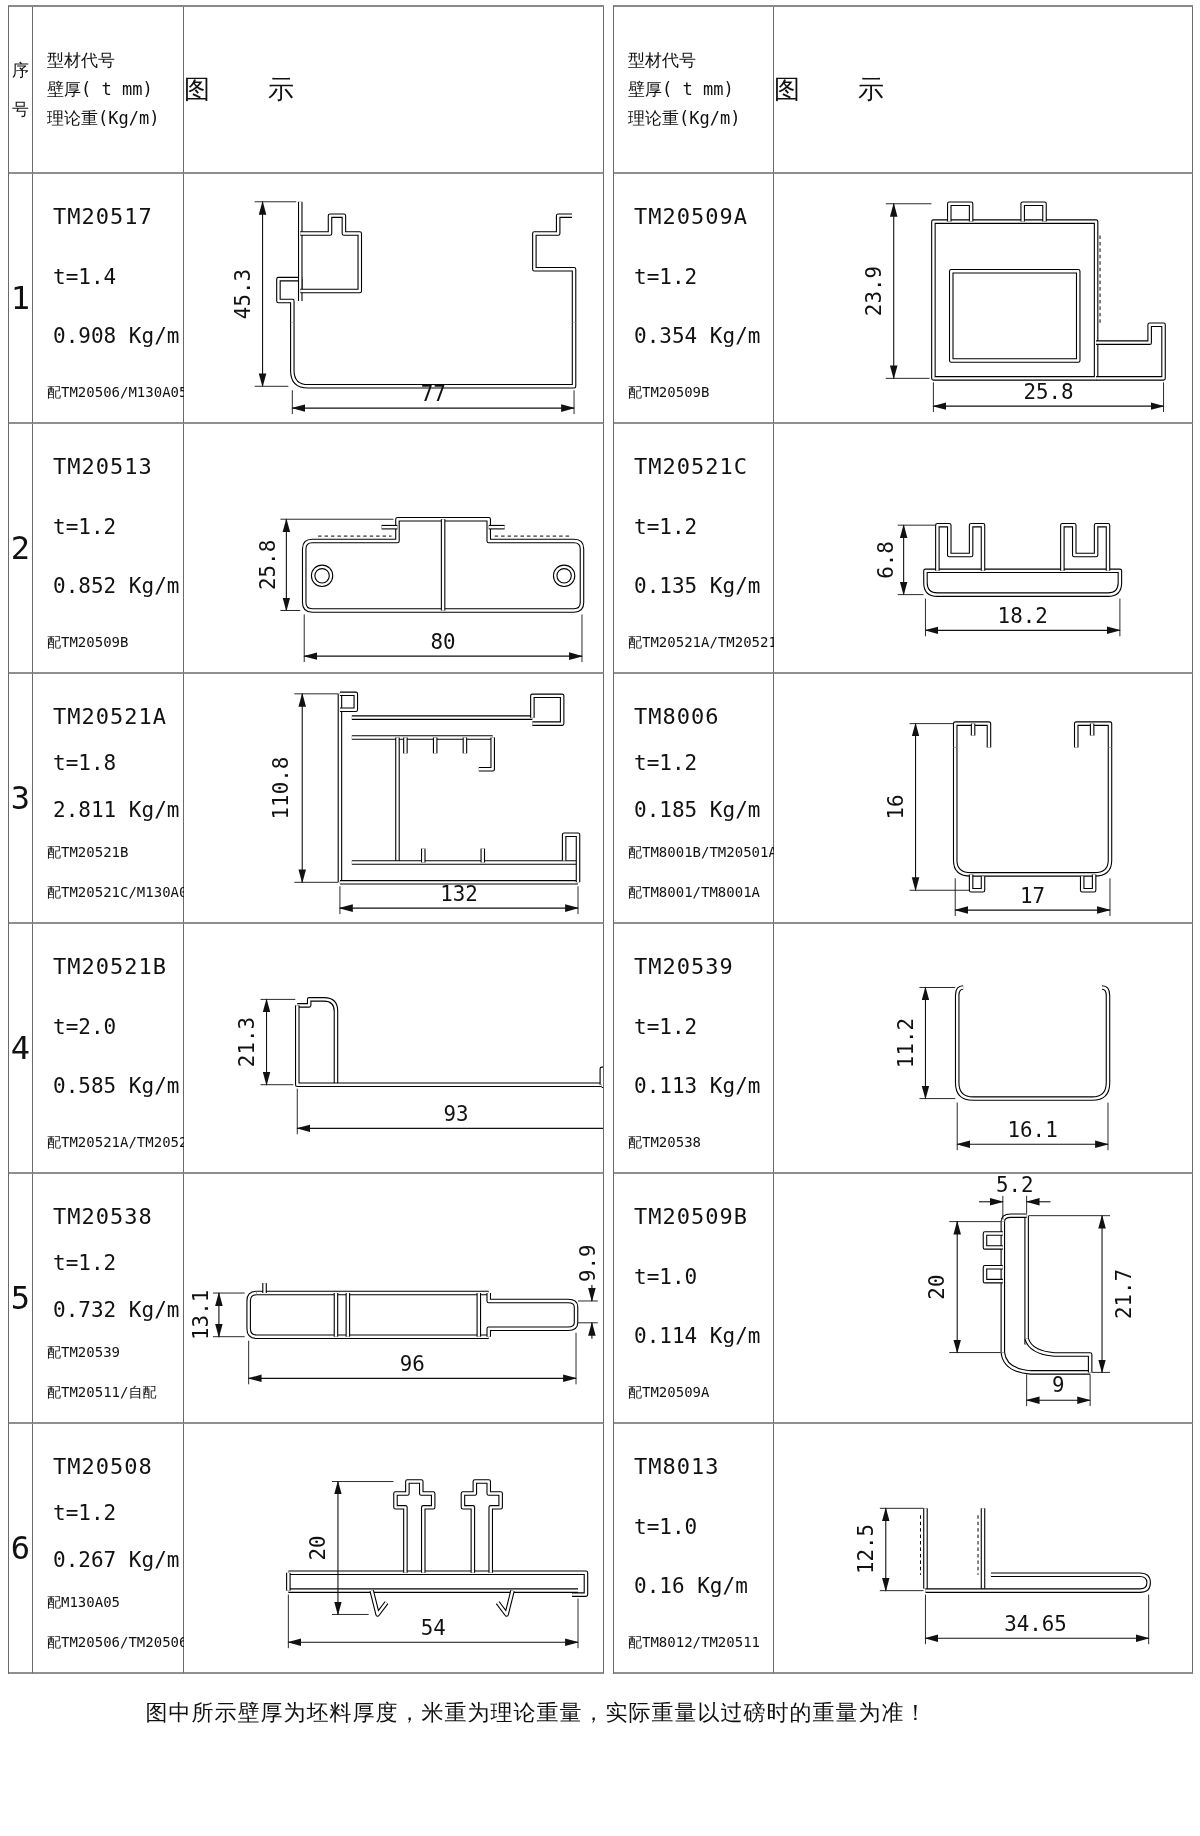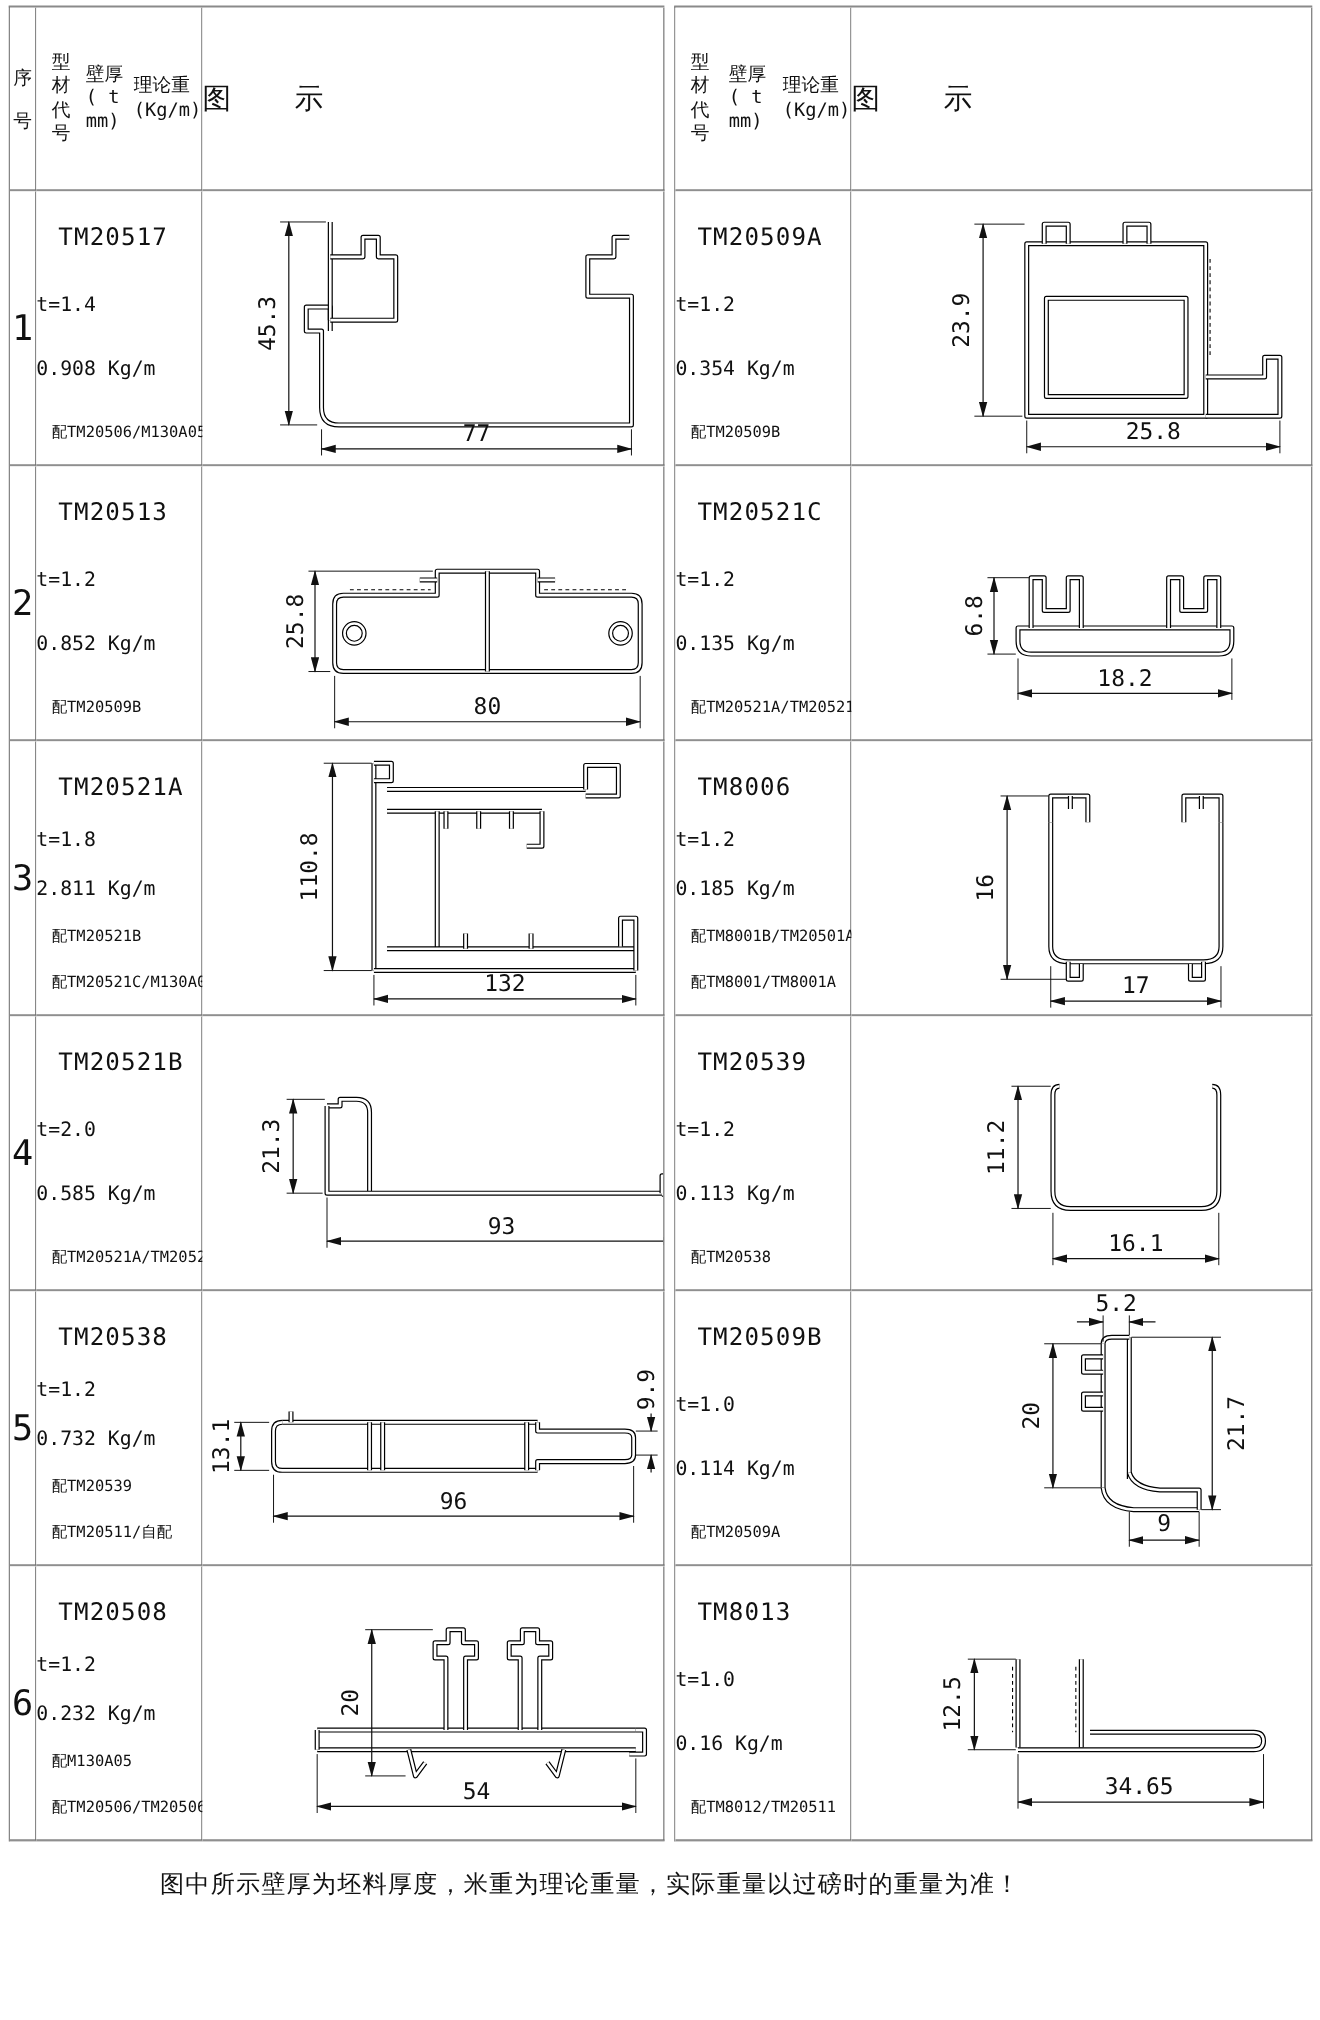--- a/index.html
+++ b/index.html
@@ -5,28 +5,28 @@
   html,body{margin:0;padding:0;background:#fff;}
   body{font-family:"DejaVu Sans Mono","DejaVu Sans",sans-serif;color:#111;}
   .page{position:relative;width:1200px;height:1836px;background:#ffffff;overflow:hidden;}
 
   .tbl{position:absolute;display:grid;border-top:2px solid #8a8a8a;border-left:1px solid #6a6a6a;background:#fff;}
   .tbl-left{left:8px;top:5px;grid-template-columns:24px 151px 420px;grid-template-rows:167px repeat(6,250px);}
   .tbl-right{left:613px;top:5px;grid-template-columns:160px 419px;grid-template-rows:167px repeat(6,250px);}
   .cell{border-right:1px solid #6a6a6a;border-bottom:2px solid #8f8f8f;position:relative;background:#fff;}
 
   .hseq{display:flex;flex-direction:column;align-items:center;justify-content:center;gap:16px;font-size:17px;}
-  .hspec{display:flex;justify-content:center;gap:8px;padding-left:14px;font-size:17px;line-height:1.25;align-items:center;}
+  .hspec{display:flex;flex-direction:column;justify-content:center;gap:8px;padding-left:14px;font-size:17px;line-height:1.25;}
   .hdiag{display:flex;align-items:center;font-size:26px;white-space:pre;letter-spacing:2px;}
 
   .seqcell{display:flex;align-items:center;justify-content:center;font-size:32px;}
 
   .textcell{display:flex;flex-direction:column;justify-content:space-between;padding:30px 0 20px 0;overflow:visible;}
   .code{font-size:22px;margin-left:20px;letter-spacing:1px;}
-  .tline,.wline{font-size:18px;}
+  .tline,.wline{font-size:21px;margin-left:20px;}
   .mline{font-size:14px;margin-left:14px;white-space:nowrap;}
 
   .drawcell{overflow:hidden;}
   svg.drawing{display:block;width:100%;height:100%;}
 
   .wall{fill:none;stroke:#000;stroke-width:4.6;stroke-linejoin:round;stroke-linecap:butt;}
   .wall-inner{fill:none;stroke:#fff;stroke-width:2.4;stroke-linejoin:round;stroke-linecap:butt;}
   .dash{fill:none;stroke:#000;stroke-width:1;stroke-dasharray:3.5,3;}
   .dim{stroke:#111;stroke-width:1.1;fill:none;}
   .ext{stroke:#111;stroke-width:0.9;fill:none;}
@@ -255,21 +255,21 @@
         <text class="dlabel" x="229" y="199">96</text>
       </svg>
     </div>
 
     <div class="cell seqcell">
         <span>6</span>
       </div>
     <div class="cell textcell">
       <div class="code">TM20508</div>
       <div class="tline">t=1.2</div>
-      <div class="wline">0.232 Kg/m</div>
+      <div class="wline">0.267 Kg/m</div>
       <div class="mline optional">配M130A05</div>
       <div class="mline optional">配TM20506/TM20506A</div>
     </div>
     <div class="cell drawcell">
       <svg class="drawing" viewBox="0 0 420 250">
         <path class="wall" d="M104,150 H396"></path>
           <path class="wall-inner" d="M104,150 H396"></path>
         <path class="wall" d="M104,168 H396"></path>
           <path class="wall-inner" d="M104,168 H396"></path>
         <path class="wall" d="M104,150 V168"></path>

